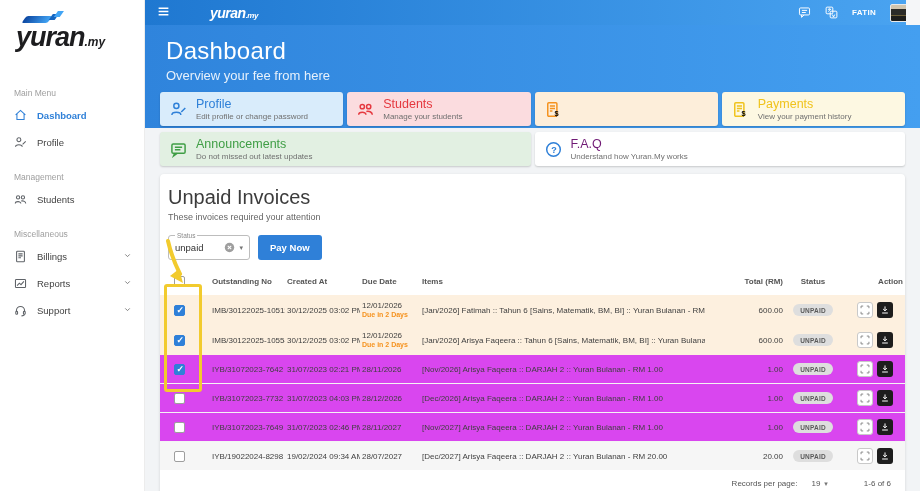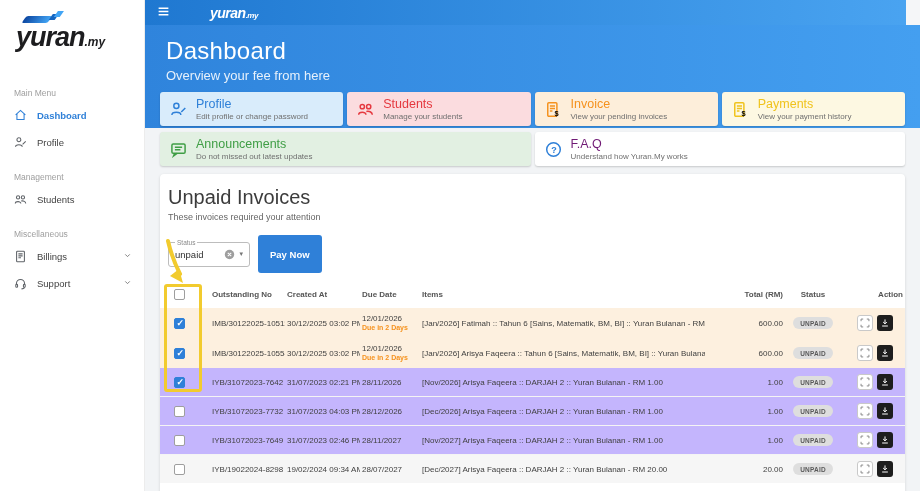--- a/index.html
+++ b/index.html
@@ -56,30 +56,30 @@
   .panel { position:relative; margin:8px 15px 0 15px; background:#fff; border-radius:4px; box-shadow:0 1px 3px rgba(0,0,0,0.14); padding:12px 0 0 0; }
   .panel-head { padding:0 8px; }
   .panel-title { font-size:20px; font-weight:400; color:#3c3c3c; }
   .panel-sub { font-size:9px; color:#666; margin-top:3px; }
   .filter-row { display:flex; align-items:center; gap:8px; margin:13px 0 0 8px; }
   .status-select { position:relative; width:82px; height:25px; border:1px solid #bdbdbd; border-radius:3px; display:flex; align-items:center; padding:0 6px; gap:4px; cursor:pointer; background:#fff; }
   .status-select .flabel { position:absolute; top:-4px; left:6px; font-size:6.5px; color:#8a8a8a; background:#fff; padding:0 2px; }
   .status-select .fvalue { font-size:9.5px; color:#333; flex:1; }
   .status-select .clear svg { width:11px; height:11px; display:block; }
   .status-select .caret { font-size:7px; color:#757575; }
-  .pay-btn { height:38px; background:#2f80d8; color:#fff; border:none; border-radius:3px; font-size:9.5px; font-weight:700; padding:0 12px; cursor:pointer; font-family:"Liberation Sans",sans-serif; }
+  .pay-btn { height:25px; background:#2f80d8; color:#fff; border:none; border-radius:3px; font-size:9.5px; font-weight:700; padding:0 12px; cursor:pointer; font-family:"Liberation Sans",sans-serif; }
 
   table { width:100%; border-collapse:collapse; margin-top:10px; table-layout:fixed; }
   th { font-size:8px; font-weight:700; color:#555; text-align:left; padding:6px 2px 8px 2px; white-space:nowrap; }
   th.r, td.r { text-align:right; }
   th.c, td.c { text-align:center; }
   td { font-size:8px; color:#3f3f3f; padding:6px 2px; white-space:nowrap; overflow:hidden; vertical-align:middle; }
   td.cb-cell, th.cb-cell { padding-left:14px; }
   tr.bg-peach { background:#fdf0df; }
-  tr.bg-white { background:#c4b5fd; border-bottom:1px solid #f4f4f4;margin-top:44px; }
+  tr.bg-white { background:#d946ef; border-bottom:1px solid #f4f4f4;margin-top:44px; }
   tr.bg-gray { background:#f6f6f6; }
   .cb { width:11px; height:11px; border:1px solid #9e9e9e; border-radius:2px; background:#fff; cursor:pointer; position:relative; }
   .cb.on { background:#2f80d8; border-color:#2f80d8; }
   .cb.on::after { content:"✓"; position:absolute; left:1.5px; top:-1px; color:#fff; font-size:9px; font-weight:700; }
   .due-note { font-size:7px; font-weight:700; color:#f5921e; line-height:8px; margin-top:1px; }
   .pill { display:inline-block; background:#dedede; color:#5a5a5a; font-size:6.5px; font-weight:700; padding:2.5px 7px; border-radius:9px; letter-spacing:0.2px; }
   td.action-cell { padding-right:12px; }
   .actions { display:flex; justify-content:flex-end; gap:4px; }
   .btn-expand { width:16px; height:16px; background:#fff; border:1px solid #c9c9c9; border-radius:3px; display:flex; align-items:center; justify-content:center; cursor:pointer; }
   .btn-expand svg { width:10px; height:10px; stroke:#8a8a8a; fill:none; stroke-width:1.4; }
@@ -140,20 +140,30 @@
           <rect x="3.2" y="1.6" width="9.6" height="12.8" rx="1"></rect>
           <path d="M5.4 4.8 H10.6 M5.4 7.2 H10.6 M5.4 9.6 H8.6"></path>
         </svg>
       <span>Billings</span>
       <span class="chev"><svg viewBox="0 0 16 16" fill="none">
             <path d="M4 6 L8 10 L12 6"></path>
           </svg></span>
     </div>
     <div class="side-item">
       <svg viewBox="0 0 16 16">
+          <rect x="1.8" y="3" width="12.4" height="10" rx="1"></rect>
+          <path d="M3.8 10.6 L6.6 7.6 L8.6 9.4 L12.2 5.4"></path>
+        </svg>
+      <span>Reports</span>
+      <span class="chev"><svg viewBox="0 0 16 16" fill="none">
+            <path d="M4 6 L8 10 L12 6"></path>
+          </svg></span>
+    </div>
+    <div class="side-item">
+      <svg viewBox="0 0 16 16">
           <path d="M3 9.5 V8 a5 5 0 0 1 10 0 V9.5"></path>
           <rect x="2.2" y="9" width="2.2" height="3.6" rx="1"></rect>
           <rect x="11.6" y="9" width="2.2" height="3.6" rx="1"></rect>
           <path d="M12.8 12.6 C12.8 14.2 10.8 14.6 9.2 14.6"></path>
         </svg>
       <span>Support</span>
       <span class="chev"><svg viewBox="0 0 16 16" fill="none">
             <path d="M4 6 L8 10 L12 6"></path>
           </svg></span>
     </div>
@@ -161,20 +171,37 @@
 
   <div class="main">
 
     <div class="topbar">
       <span class="hamburger">
         <svg viewBox="0 0 16 16" fill="none">
             <path d="M2 4 H14 M2 8 H14 M2 12 H14"></path>
           </svg>
       </span>
       <span class="top-logo"><span>yuran</span><span class="suffix">.my</span></span>
+      <div class="top-right">
+        <span class="top-icon">
+          <svg viewBox="0 0 16 16">
+              <rect x="1.8" y="2.4" width="12.4" height="8.6" rx="1.4"></rect>
+              <path d="M4.4 11 V14 L7.4 11 M4.8 5.4 H11.2 M4.8 8 H9.6"></path>
+            </svg>
+        </span>
+        <span class="top-icon">
+          <svg viewBox="0 0 16 16">
+              <rect x="1.4" y="1.4" width="8.2" height="8.2" rx="1.2"></rect>
+              <rect x="6.4" y="6.4" width="8.2" height="8.2" rx="1.2"></rect>
+              <path d="M3.6 4 H7.4 M5.5 4 V3 M4 6.8 C5 6 6.6 5 7.2 4 M9 10.5 L10.5 13.5 L12 10.5"></path>
+            </svg>
+        </span>
+        <span class="top-user">FATIN</span>
+        <span class="avatar"></span>
+      </div>
     </div>
     <div class="scroll-corner"></div>
 
     <div class="hero">
       <div class="hero-title">Dashboard</div>
       <div class="hero-sub">Overview your fee from here</div>
 
       <div class="cards row1">
         <div class="card card-profile">
           <svg viewBox="0 0 16 16">
@@ -196,24 +223,20 @@
               <div class="c-title">Students</div>
           <div class="c-sub">Manage your students</div>
             </div>
         </div>
         <div class="card card-invoice">
           <svg viewBox="0 0 16 16">
               <rect x="2.6" y="1.6" width="8.6" height="12.8" rx="1"></rect>
               <path d="M4.6 4.6 H9.4 M4.6 7 H9.4 M4.6 9.4 H7"></path>
               <text x="9" y="14" font-size="7" font-weight="bold" fill="currentColor" stroke="none">$</text>
             </svg>
-          <div>
-              <div class="c-title">Invoice</div>
-          <div class="c-sub">View your pending invoices</div>
-            </div>
         </div>
         <div class="card card-payments">
           <svg viewBox="0 0 16 16">
               <rect x="2.6" y="1.6" width="8.6" height="12.8" rx="1"></rect>
               <path d="M4.6 4.6 H9.4 M4.6 7 H9.4 M4.6 9.4 H7"></path>
               <text x="9" y="14" font-size="7" font-weight="bold" fill="currentColor" stroke="none">$</text>
             </svg>
           <div>
               <div class="c-title">Payments</div>
           <div class="c-sub">View your payment history</div>

